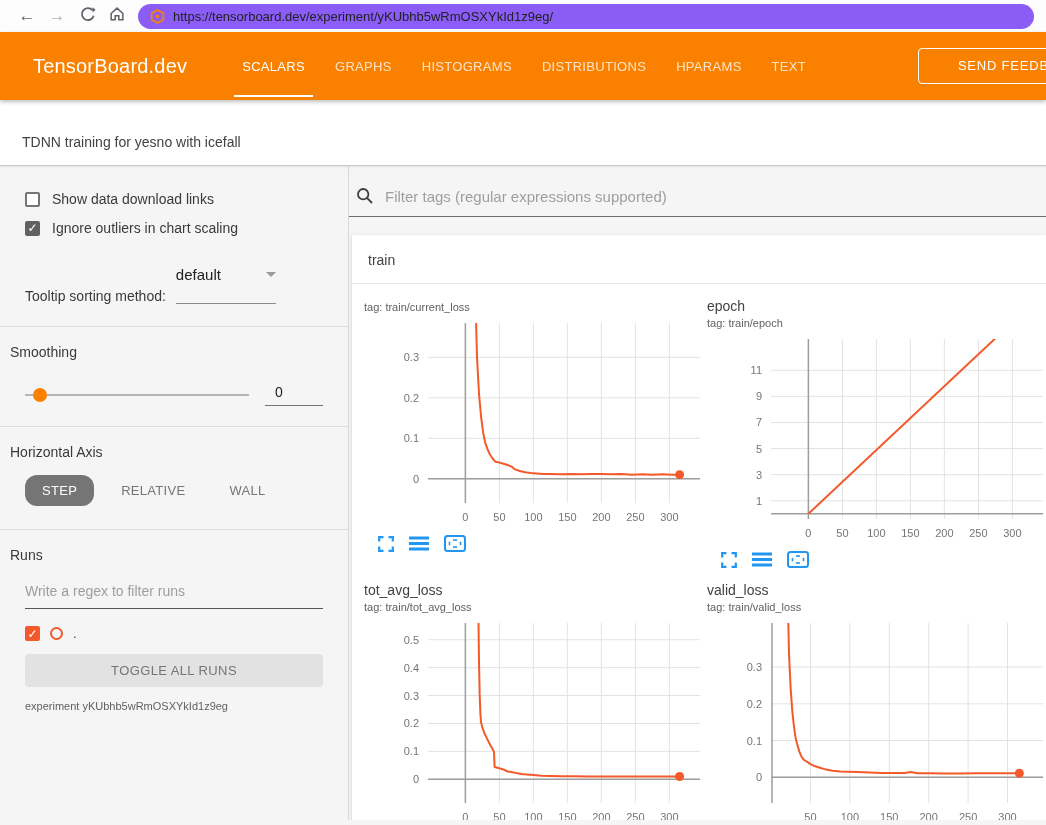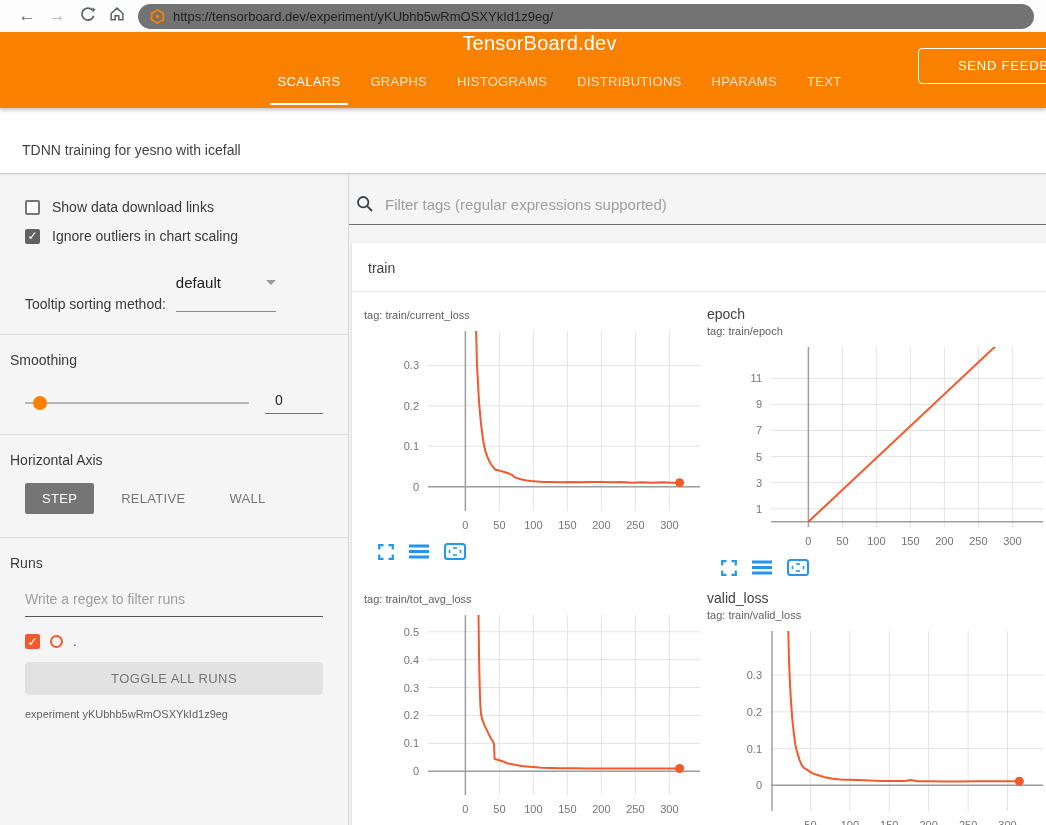--- a/index.html
+++ b/index.html
@@ -7,25 +7,25 @@
   body {
     width:1046px; height:825px; overflow:hidden;
     font-family:"Liberation Sans", sans-serif;
     background:#f5f5f5; position:relative;
   }
 
   
   .browser-bar { height:32px; background:#fdfdfd; display:flex; align-items:center; padding:0 12px; gap:0; }
   .nav-ico { width:30px; text-align:center; font-size:17px; color:#5f6368; flex:0 0 auto; cursor:pointer; line-height:32px; }
   .nav-ico.disabled { color:#aeb1b5; }
-  .url-pill { flex:1; height:25px; margin-left:6px; background:#737373; border-radius:13px; display:flex; align-items:center; padding:0 12px; gap:8px; }
+  .url-pill { flex:1; height:25px; margin-left:6px; background:#8b5cf6; border-radius:13px; display:flex; align-items:center; padding:0 12px; gap:8px; }
   .url-text { font-size:13px; color:#202124; white-space:nowrap; }
 
   
-  .app-header { height:76px; background:#fa8100; display:flex; align-items:center; padding-left:33px; position:relative; box-shadow:0 2px 4px rgba(0,0,0,.25); z-index:5;flex-direction:column; }
+  .app-header { height:68px; background:#fa8100; display:flex; align-items:center; padding-left:33px; position:relative; box-shadow:0 2px 4px rgba(0,0,0,.25); z-index:5; }
   .brand { color:#fff; font-size:20px; letter-spacing:.2px; flex:0 0 auto; }
   .nav-tabs { display:flex; margin-left:40px; height:100%; }
   .tab { color:rgba(255,255,255,.78); font-size:13px; letter-spacing:.3px; padding:0 15px; display:flex; align-items:center; position:relative; cursor:pointer; }
   .tab.active { color:#fff; }
   .tab.active::after { content:""; position:absolute; left:7px; right:7px; bottom:3px; height:2px; background:#fff; }
   .feedback-btn { position:absolute; left:918px; top:16px; width:200px; height:36px; border:1.5px solid #fff; border-radius:4px; color:#fff; background:transparent; font-size:13px; letter-spacing:.8px; text-align:center; line-height:33px; cursor:pointer; }
 
   
   .subheader { height:66px; background:#fff; border-bottom:1px solid #c9c9c9; box-shadow:0 1px 2px rgba(0,0,0,.07); position:relative; z-index:4; }
   .experiment-title { position:absolute; left:22px; bottom:15px; font-size:14px; color:#424242; }
@@ -42,21 +42,21 @@
   .select-value { font-size:15px; color:#212121; }
   .caret { width:0; height:0; border-left:5px solid transparent; border-right:5px solid transparent; border-top:5px solid #9a9a9a; }
   .divider { height:1px; background:#dcdcdc; }
   .section-label { margin:17px 10px 0; font-size:14px; color:#3a3a3a; }
   .slider-row { display:flex; align-items:center; margin:24px 25px 20px; gap:16px; }
   .slider-track { flex:1; height:2px; background:#b5b5b5; position:relative; cursor:pointer; }
   .slider-thumb { position:absolute; left:8px; top:-6px; width:14px; height:14px; border-radius:50%; background:#fa8100; }
   .slider-value { width:58px; border-bottom:1px solid #757575; font-size:14px; color:#212121; padding:0 0 5px 10px; }
   .axis-row { display:flex; margin:15px 25px 23px; }
   .axis-btn { font-size:13px; letter-spacing:.3px; color:#757575; padding:8px 17px; border-radius:2px; margin-right:10px; cursor:pointer; }
-  .axis-btn.active { background:#757575; color:#fdfdfd; }
+  .axis-btn.active { background:#757575; color:#fdfdfd;border-radius:12px; }
   .regex-input { margin:20px 25px 0; font-size:14px; color:#9e9e9e; border-bottom:1px solid #565656; padding-bottom:9px; cursor:text; }
   .run-row { margin:17px 25px 0; display:flex; align-items:center; gap:10px; }
   .run-circle { width:13px; height:13px; border:2px solid #f4592b; border-radius:50%; }
   .run-name { font-size:13px; color:#424242; }
   .toggle-btn { margin:13px 25px 0; background:#e2e2e2; color:#757575; font-size:13px; letter-spacing:.4px; text-align:center; padding:9px 0; border-radius:4px; cursor:pointer; }
   .exp-caption { margin:13px 25px 0; font-size:11px; color:#616161; }
 
   
   .main { flex:1; padding-top:21px; overflow:hidden; }
   .filter-row { display:flex; align-items:center; gap:11px; padding:0 0 11px 7px; border-bottom:1px solid #6f6f6f; }
@@ -301,20 +301,21 @@
                   <line x1="9" y1="5" x2="13" y2="5" stroke="#2196f3" stroke-width="1.6"></line>
                   <line x1="9" y1="12" x2="13" y2="12" stroke="#2196f3" stroke-width="1.6"></line>
                   <line x1="5.5" y1="6.8" x2="5.5" y2="10.2" stroke="#2196f3" stroke-width="1.6"></line>
                   <line x1="16.5" y1="6.8" x2="16.5" y2="10.2" stroke="#2196f3" stroke-width="1.6"></line>
                 </svg>
       </span>
     </div>
   </div>
 
   <div class="chart-card">
+    <div class="chart-title">tot_avg_loss</div>
     <div class="chart-tag">tag: train/tot_avg_loss</div>
     <div class="chart-plot"><svg width="338" height="210" viewBox="0 0 338 210">
                 <defs>
                   <clipPath id="clip2">
                     <rect x="64" y="4" width="272" height="180"></rect>
                   </clipPath>
                 </defs>
                 <line x1="101.4" y1="4" x2="101.4" y2="184" stroke="#e3e3e3" stroke-width="1"></line>
                 <line x1="135.4" y1="4" x2="135.4" y2="184" stroke="#e3e3e3" stroke-width="1"></line>
                 <line x1="169.4" y1="4" x2="169.4" y2="184" stroke="#e3e3e3" stroke-width="1"></line>

